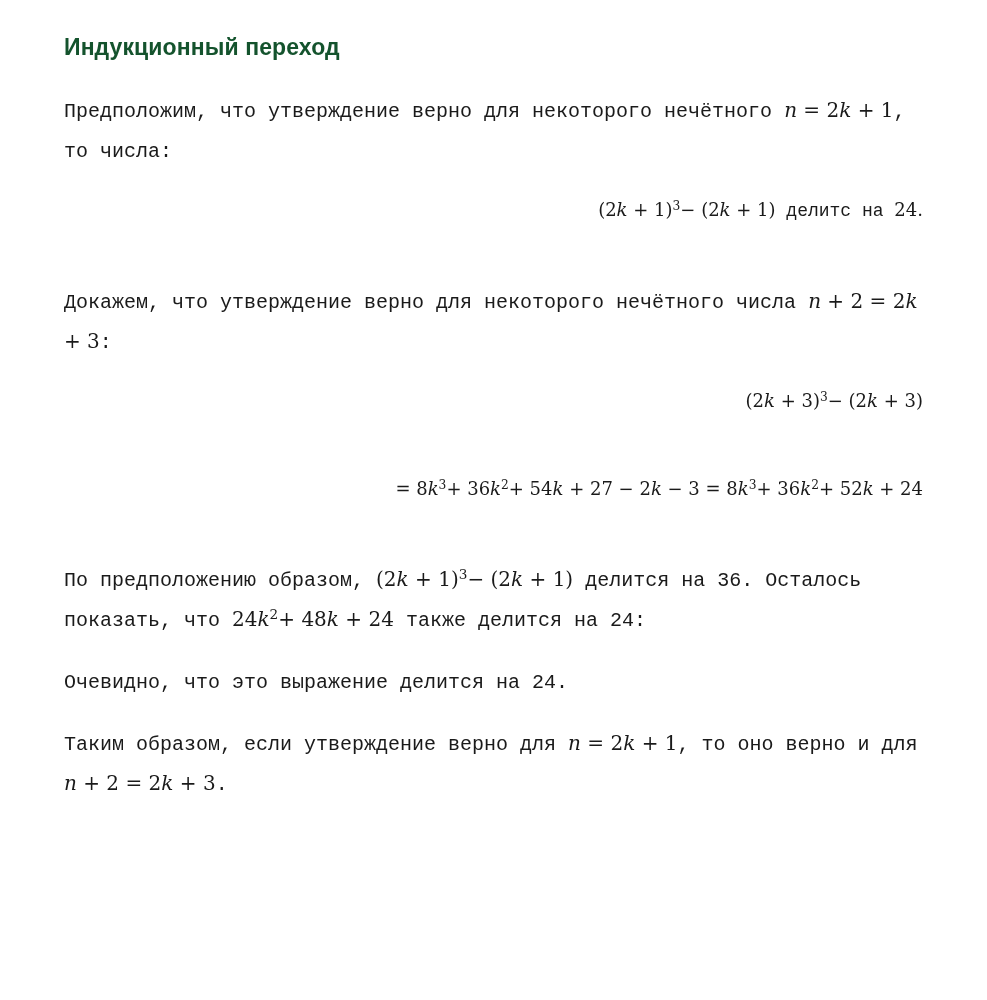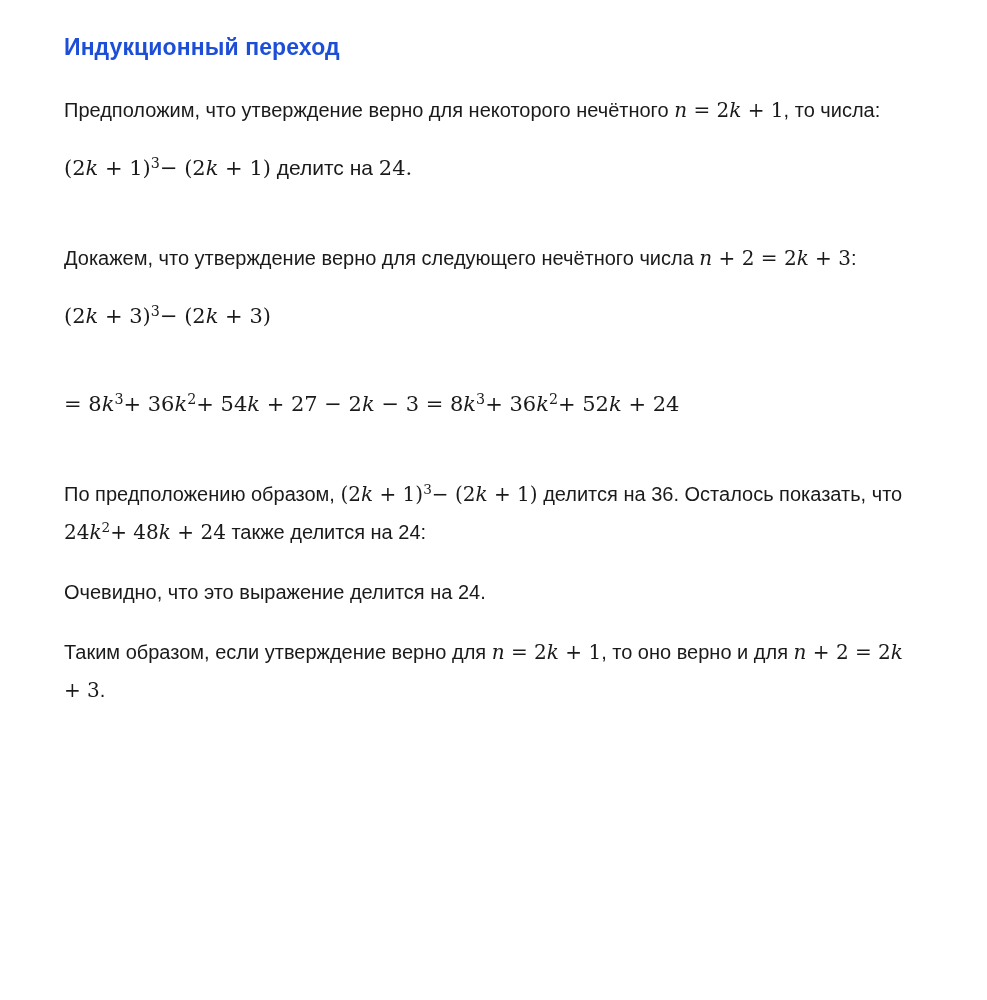--- a/index.html
+++ b/index.html
@@ -15,62 +15,63 @@
     background: #ffffff;
     color: #1a1a1a;
     font-family: "Liberation Sans", sans-serif;
     font-size: 20px;
   }
   h1.heading {
     font-size: 23px;
     line-height: 28px;
     font-weight: 700;
     margin: 0 0 30px 0;
-    color: #1d4ed8;
+    color: #14532d;
     letter-spacing: 0.1px;
   }
   p.para {
     margin: 22px 0 0 0;
     line-height: 38px;
     font-size: 20px;
   }
   .formula {
     margin: 22px 0 54px 0;
-    text-align: left;
+    text-align: right;
     line-height: 34px;
-    font-size: 21px;
+    font-size: 18px;
   }
   
   .math {
     font-family: "DejaVu Serif", serif;
     white-space: pre-wrap;
   }
   .math .mvar {
     font-style: italic;
   }
   .math sup {
     font-size: 0.68em;
     line-height: 0;
     vertical-align: 0.5em;
   }
   .txt {
     white-space: pre-wrap;
+    font-family: Liberation Mono, monospace;
   }
 </style>
 </head>
 <body>
 
 <main class="doc">
   <h1 class="heading">Индукционный переход</h1>
 
   <p class="para"><span class="txt">Предположим, что утверждение верно для некоторого нечётного </span><span class="math"><span class="mvar">n</span> = 2<span class="mvar">k</span> + 1</span><span class="txt">, то числа:</span></p>
 
   <div class="formula"><span class="math">(2<span class="mvar">k</span> + 1)<sup>3</sup>− (2<span class="mvar">k</span> + 1)</span><span class="txt"> делитс на </span><span class="math">24.</span></div>
 
-  <p class="para"><span class="txt">Докажем, что утверждение верно для следующего нечётного числа </span><span class="math"><span class="mvar">n</span> + 2 = 2<span class="mvar">k</span> + 3</span><span class="txt">:</span></p>
+  <p class="para"><span class="txt">Докажем, что утверждение верно для некоторого нечётного числа </span><span class="math"><span class="mvar">n</span> + 2 = 2<span class="mvar">k</span> + 3</span><span class="txt">:</span></p>
 
   <div class="formula"><span class="math">(2<span class="mvar">k</span> + 3)<sup>3</sup>− (2<span class="mvar">k</span> + 3)</span></div>
 
 
   <div class="formula"><span class="math">= 8<span class="mvar">k</span><sup>3</sup>+ 36<span class="mvar">k</span><sup>2</sup>+ 54<span class="mvar">k</span> + 27 − 2<span class="mvar">k</span> − 3 = 8<span class="mvar">k</span><sup>3</sup>+ 36<span class="mvar">k</span><sup>2</sup>+ 52<span class="mvar">k</span> + 24</span></div>
 
 
 
   <p class="para"><span class="txt">По предположению образом, </span><span class="math">(2<span class="mvar">k</span> + 1)<sup>3</sup>− (2<span class="mvar">k</span> + 1)</span><span class="txt"> делится на 36. Осталось показать, что </span><span class="math">24<span class="mvar">k</span><sup>2</sup>+ 48<span class="mvar">k</span> + 24</span><span class="txt"> также делится на 24:</span></p>
 

